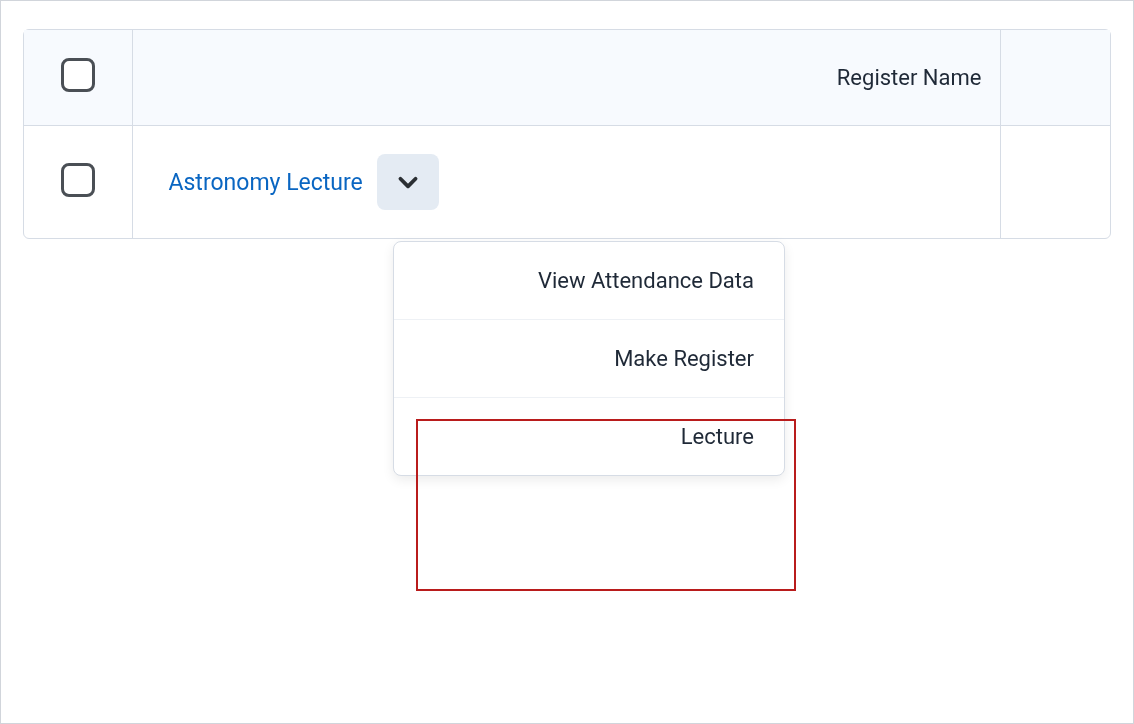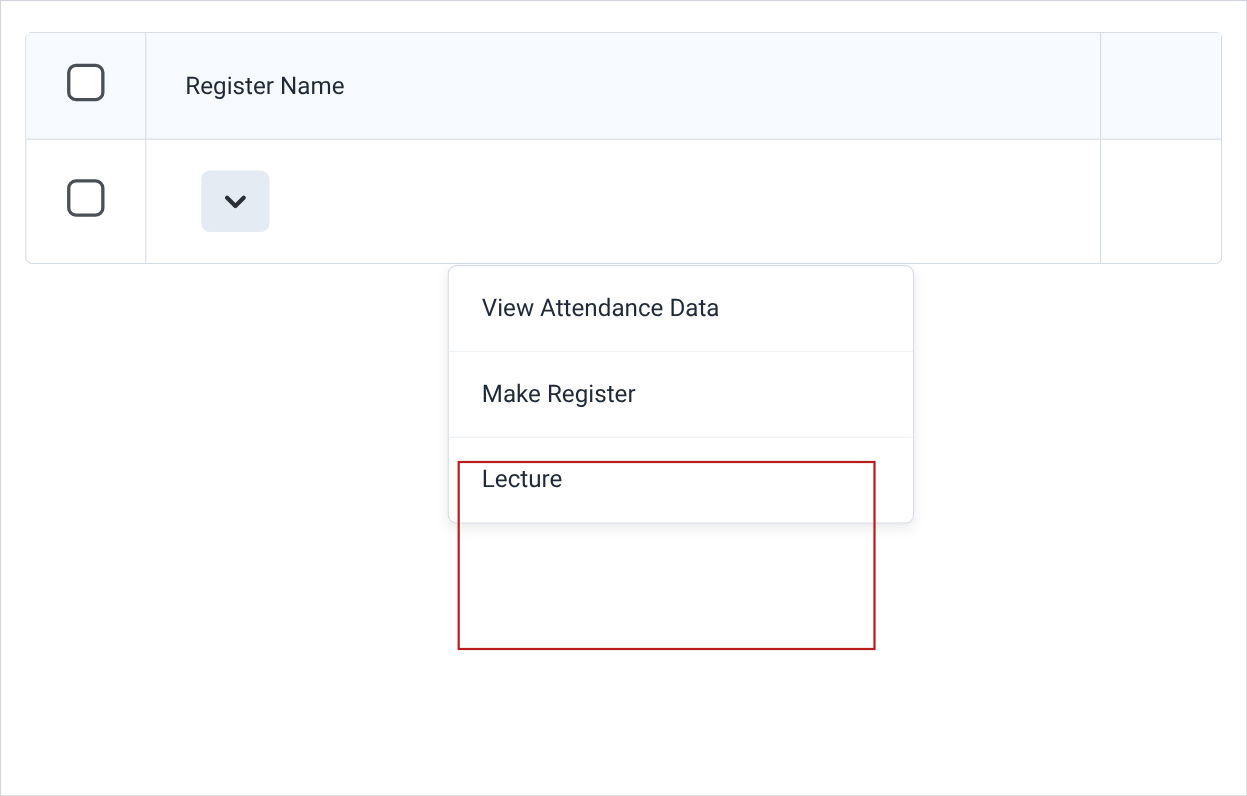--- a/index.html
+++ b/index.html
@@ -49,20 +49,21 @@
     tbody tr:last-child td {
       border-bottom: none;
     }
     .col-checkbox {
       width: 108px;
       text-align: center;
       border-right: 1px solid #d6dce5;
     }
     .col-name {
       padding-left: 36px;
+      text-align: right;
     }
     .col-actions {
       width: 110px;
       border-left: 1px solid #d6dce5;
     }
     .checkbox {
       display: inline-block;
       width: 34px;
       height: 34px;
       border: 3px solid #4a4f55;
@@ -89,27 +90,28 @@
       cursor: pointer;
       vertical-align: middle;
     }
     .dropdown-toggle svg {
       width: 26px;
       height: 26px;
     }
     .dropdown-menu {
       position: absolute;
       top: 240px;
-      left: 406px;
-      width: 424px;
+      left: 392px;
+      width: 392px;
       background: #ffffff;
       border: 1px solid #d6dce5;
       border-radius: 8px;
       box-shadow: 0 4px 12px rgba(0,0,0,0.08);
       z-index: 10;
+      text-align: right;
     }
     .dropdown-item {
       padding: 26px 30px;
       font-size: 22px;
       color: #1f2937;
       cursor: pointer;
       border-bottom: 1px solid #eef1f5;
     }
     .dropdown-item:last-child {
       border-bottom: none;
@@ -145,20 +147,21 @@
         <th class="col-actions"></th>
       </tr>
     </thead>
     <tbody>
       <tr>
         <td class="col-checkbox">
           <span class="checkbox"></span>
         </td>
         <td class="col-name">
           <div class="name-cell-content">
+            <a class="register-link">Astronomy Lecture</a>
             <button class="dropdown-toggle">
               <svg viewBox="0 0 24 24" fill="none" stroke="#2b2f33" stroke-width="3.5" stroke-linecap="round" stroke-linejoin="round">
                 <polyline points="5 9 12 16 19 9"></polyline>
               </svg>
             </button>
           </div>
         </td>
         <td class="col-actions"></td>
       </tr>
     </tbody>

